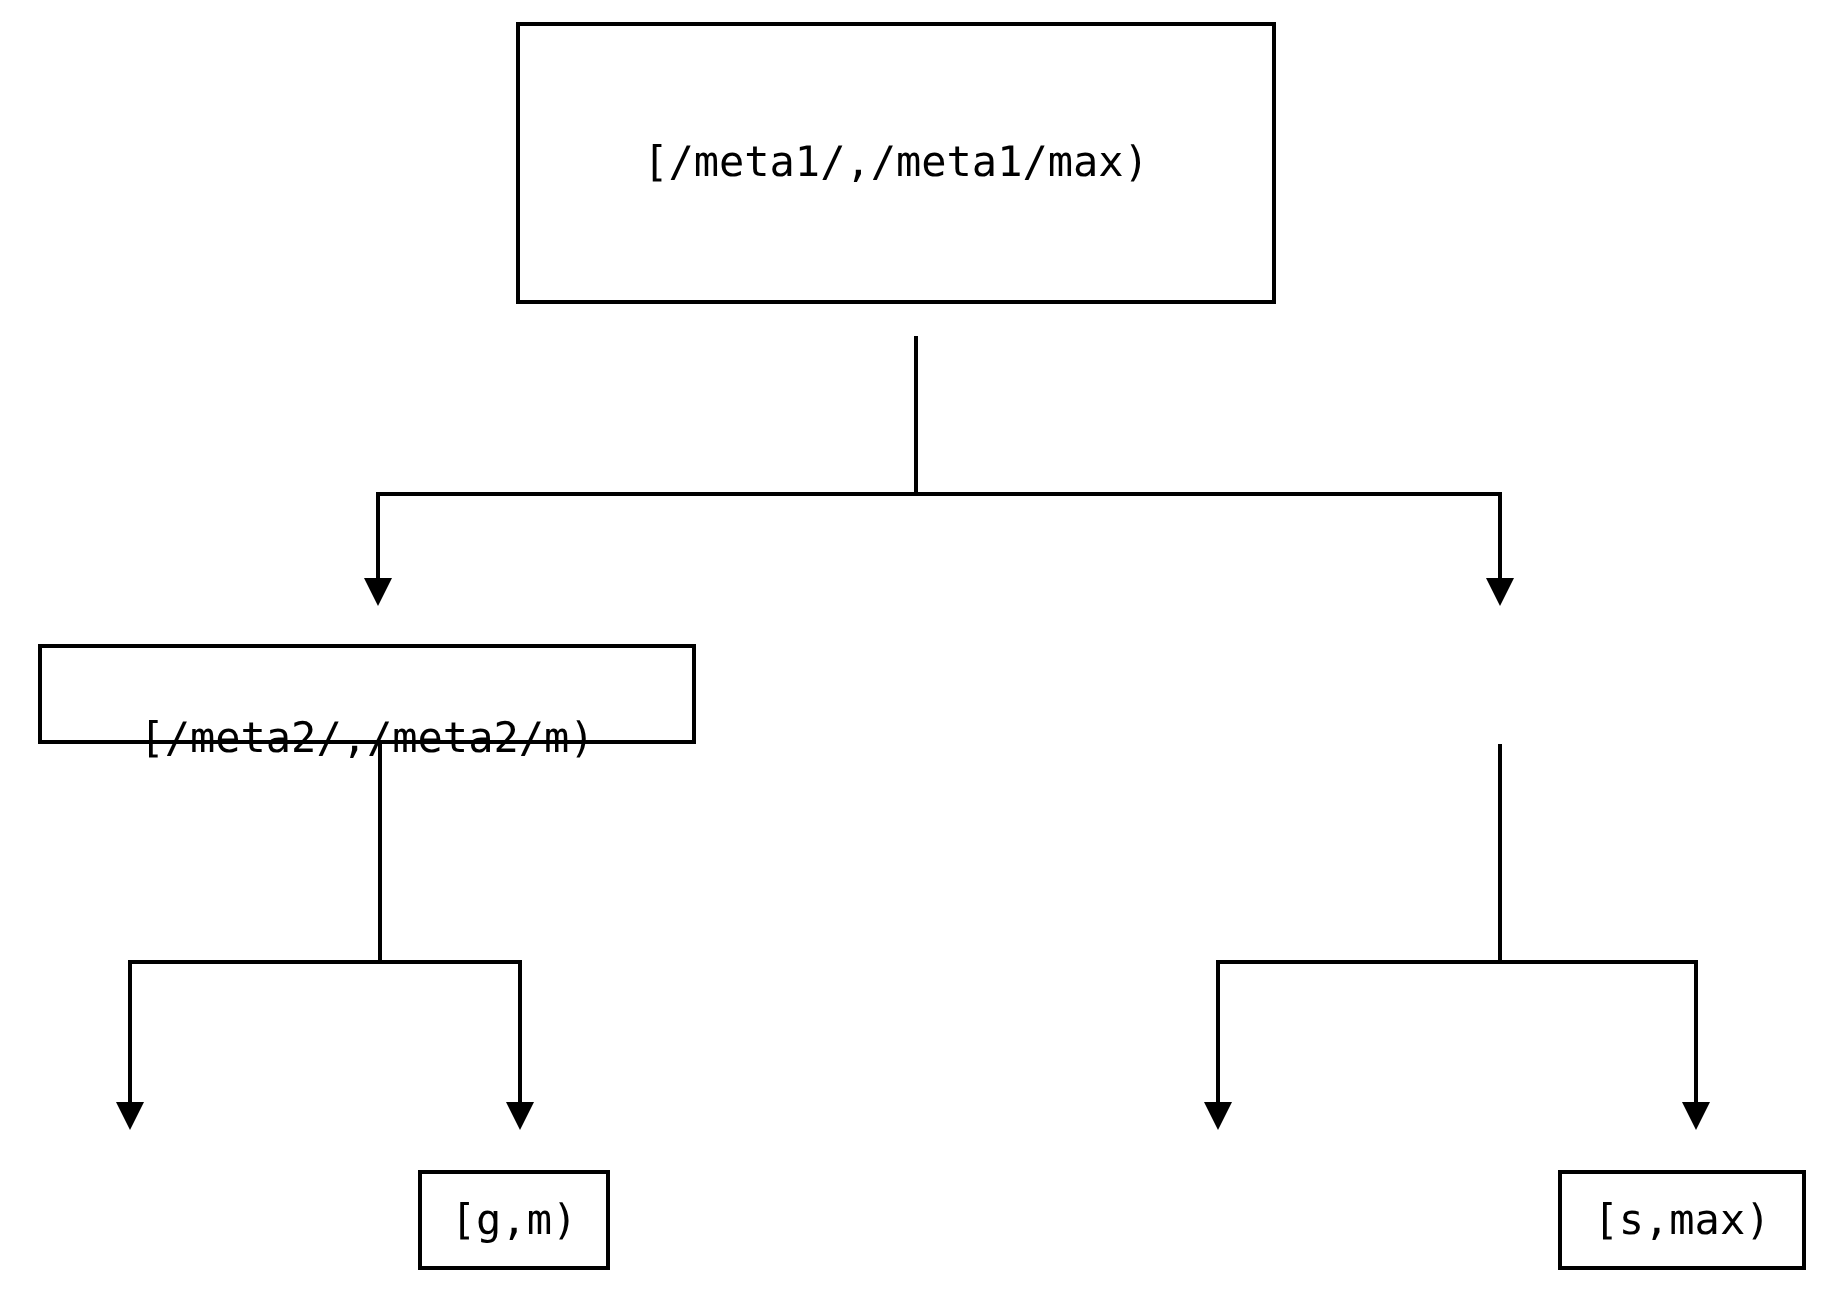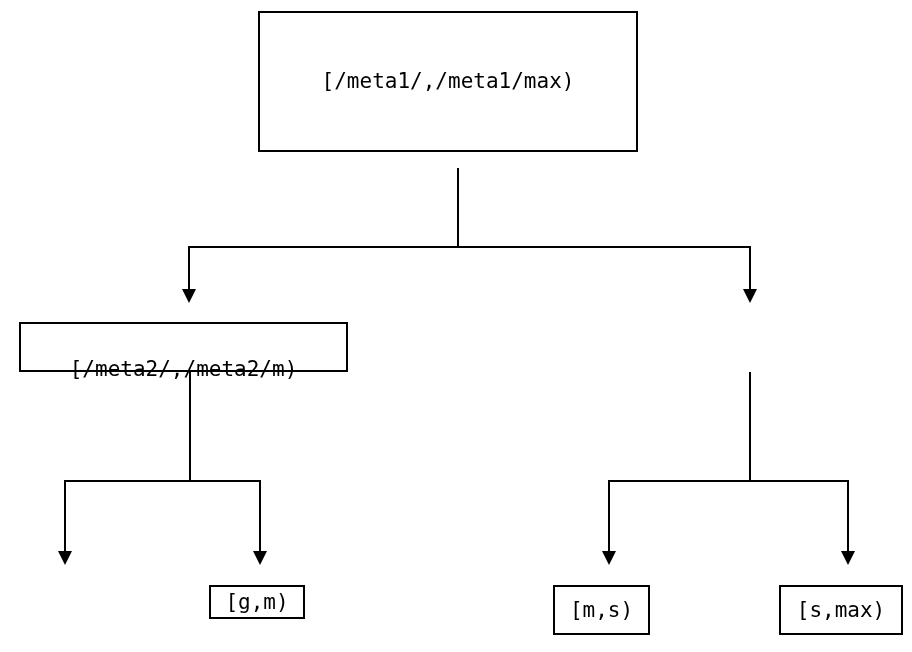--- a/index.html
+++ b/index.html
@@ -85,25 +85,22 @@
   <div class="arrowhead" style="left:253px; top:551px;"></div>
 
   <div class="edge-v" style="left:749px; top:372px; height:110px;"></div>
   <div class="edge-h" style="left:608px; top:480px; width:241px;"></div>
   <div class="edge-v" style="left:608px; top:480px; height:72px;"></div>
   <div class="arrowhead" style="left:602px; top:551px;"></div>
   <div class="edge-v" style="left:847px; top:480px; height:72px;"></div>
   <div class="arrowhead" style="left:841px; top:551px;"></div>
 
 
-  <div class="node node-leaf" style="left:209px; top:585px; width:96px; height:34px;">
+  <div class="node node-leaf" style="left:209px; top:585px; width:96px; height:50px;">
     <span class="node-label">[g,m)</span>
   </div>
 
-  <div class="node node-leaf" style="left:553px; top:585px; width:97px; height:50px;">
-    <span class="node-label">[m,s)</span>
-  </div>
 
   <div class="node node-leaf" style="left:779px; top:585px; width:124px; height:50px;">
     <span class="node-label">[s,max)</span>
   </div>
 
 </div>
 
 </body></html>

